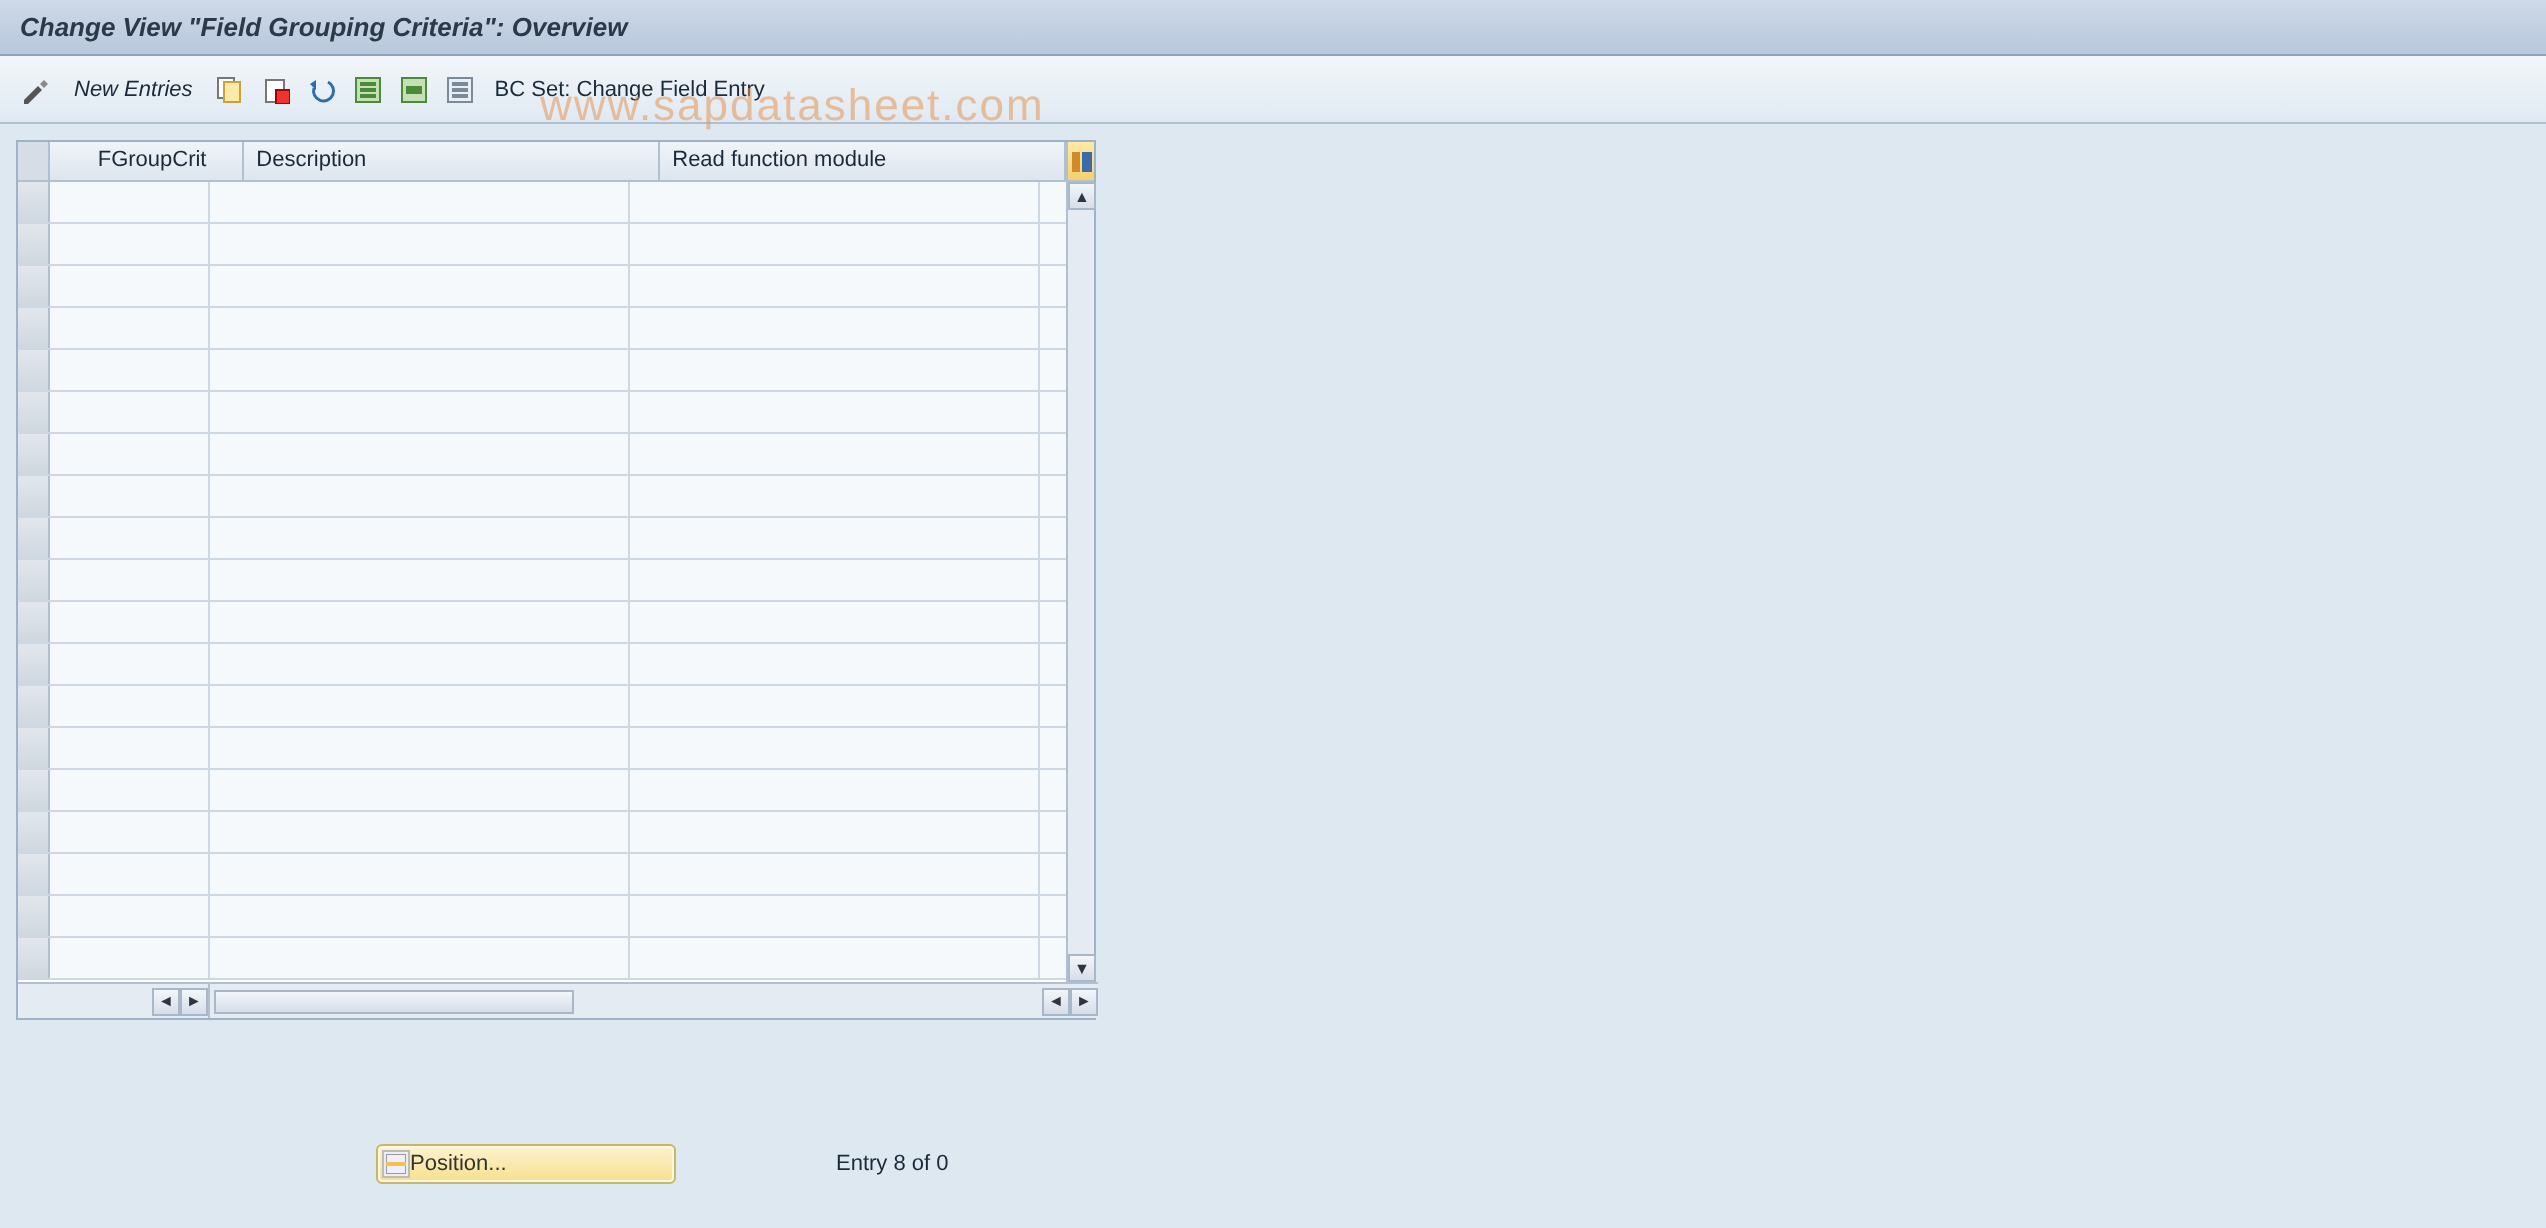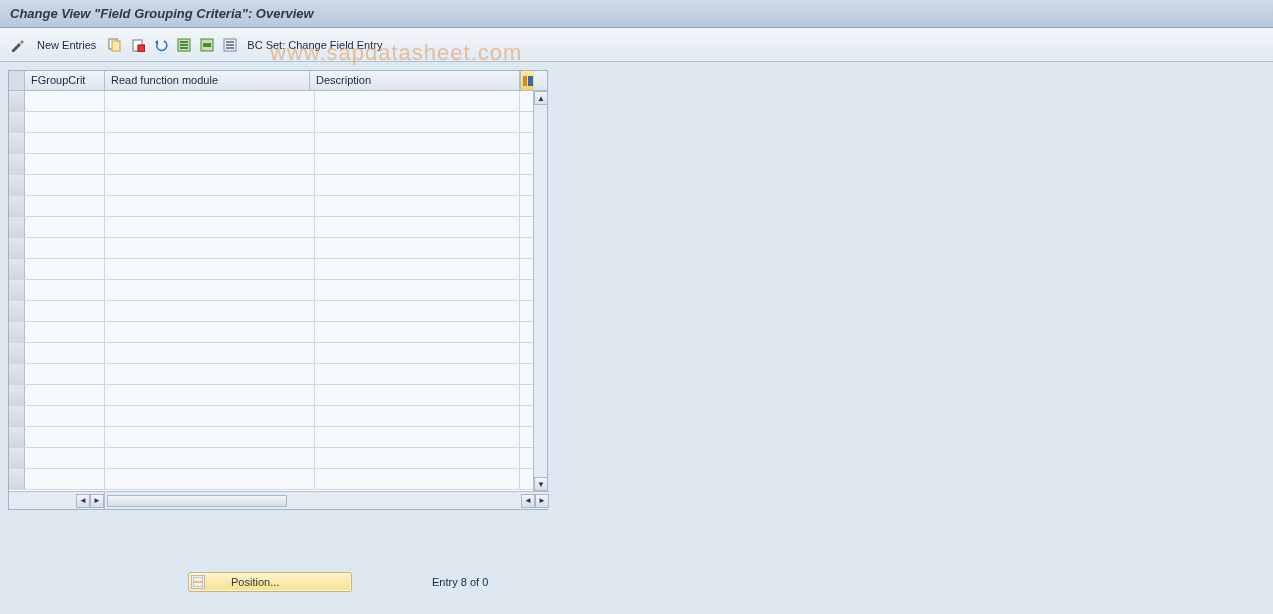--- a/index.html
+++ b/index.html
@@ -41,20 +41,21 @@
       height: 20px;
       cursor: pointer;
       border-radius: 2px;
     }
     .tb-text-btn {
       padding: 2px 6px;
       font-size: 11px;
       color: #1a2a3a;
       cursor: pointer;
       border-radius: 2px;
+      font-style: italic;
     }
     .tb-label {
       font-size: 11px;
       color: #1a2a3a;
       padding: 2px 4px;
     }
     .watermark {
       position: absolute;
       left: 270px;
       top: 40px;
@@ -85,21 +86,21 @@
     }
     .th {
       border-right: 1px solid #b0c0d0;
       padding: 3px 6px;
       font-size: 11px;
       color: #1a2a3a;
       overflow: hidden;
       white-space: nowrap;
     }
     .th-sel { width: 16px; background: #d6dde6; padding:0;}
-    .th-c1 { width: 80px; }
+    .th-c1 { width: 80px; margin-left: 18px; }
     .th-c2 { width: 210px; }
     .th-c3 { width: 205px; }
     .th-cfg {
       width: 14px;
       background: linear-gradient(to bottom, #fde9a8 0%, #f8d06a 100%);
       border-left: 1px solid #b0c0d0;
       display: flex; align-items: center; justify-content: center;
       cursor: pointer;
     }
     .table-body {
@@ -182,23 +183,22 @@
       display: inline-flex;
       align-items: center;
       background: linear-gradient(to bottom, #fdf3cf 0%, #f6e18d 100%);
       border: 1px solid #c9b66a;
       border-radius: 3px;
       height: 20px;
       padding: 0 8px 0 2px;
       cursor: pointer;
       font-size: 11px;
       color: #333;
-      width: 164px;
+      width: 150px;
       justify-content: flex-start;
-      gap: 26px;
       box-shadow: inset 0 0 0 1px #fff8e0;
     }
     .position-btn .pos-icon {
       width: 14px; height: 14px; background: #eee; border:1px solid #bbb;
       display:inline-flex;align-items:center;justify-content:center;font-size:8px;
     }
     .entry-text { font-size: 11px; color: #1a2a3a; }
     svg { display: block; }
   </style>
 </head>
@@ -259,22 +259,22 @@
   <span class="tb-label">BC Set: Change Field Entry</span>
 </div>
 
 <div class="watermark">www.sapdatasheet.com</div>
 
 <div class="content-area">
   <div class="table-wrap">
     <div class="table-header">
       <div class="th th-sel"></div>
       <div class="th th-c1">FGroupCrit</div>
+      <div class="th th-c2">Description</div>
       <div class="th th-c3">Read function module</div>
-      <div class="th th-c2">Description</div>
       <div class="th-cfg">
         <svg width="10" height="10">
             <rect x="0" y="0" width="4" height="10" fill="#d08a2a"></rect>
             <rect x="5" y="0" width="5" height="10" fill="#3a6aa8"></rect>
           </svg>
       </div>
     </div>
     <div class="table-body">
       <div class="rows" id="rows-container">
           <div class="tr">

